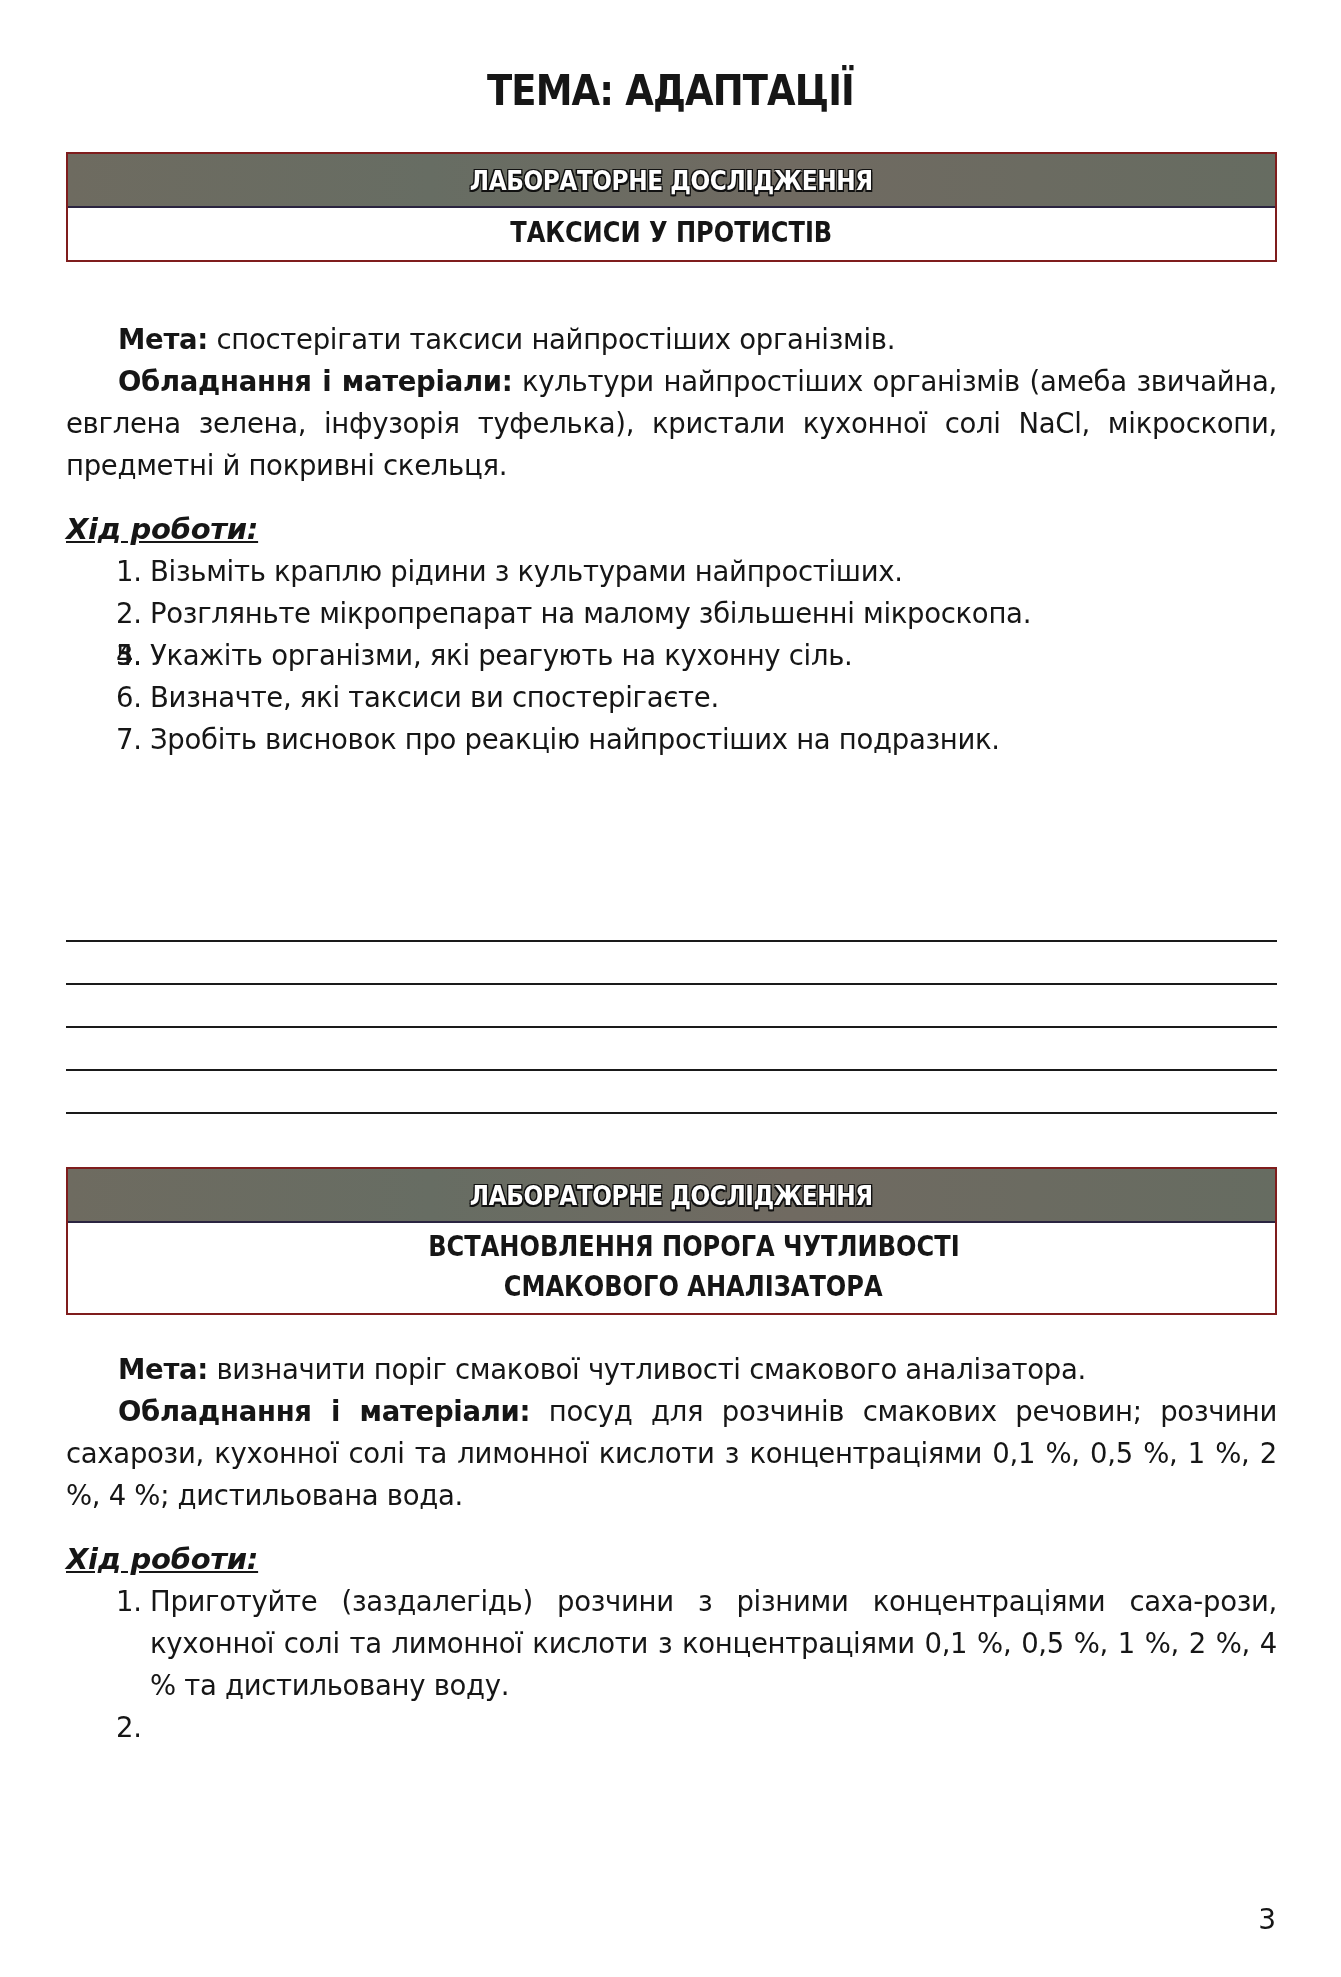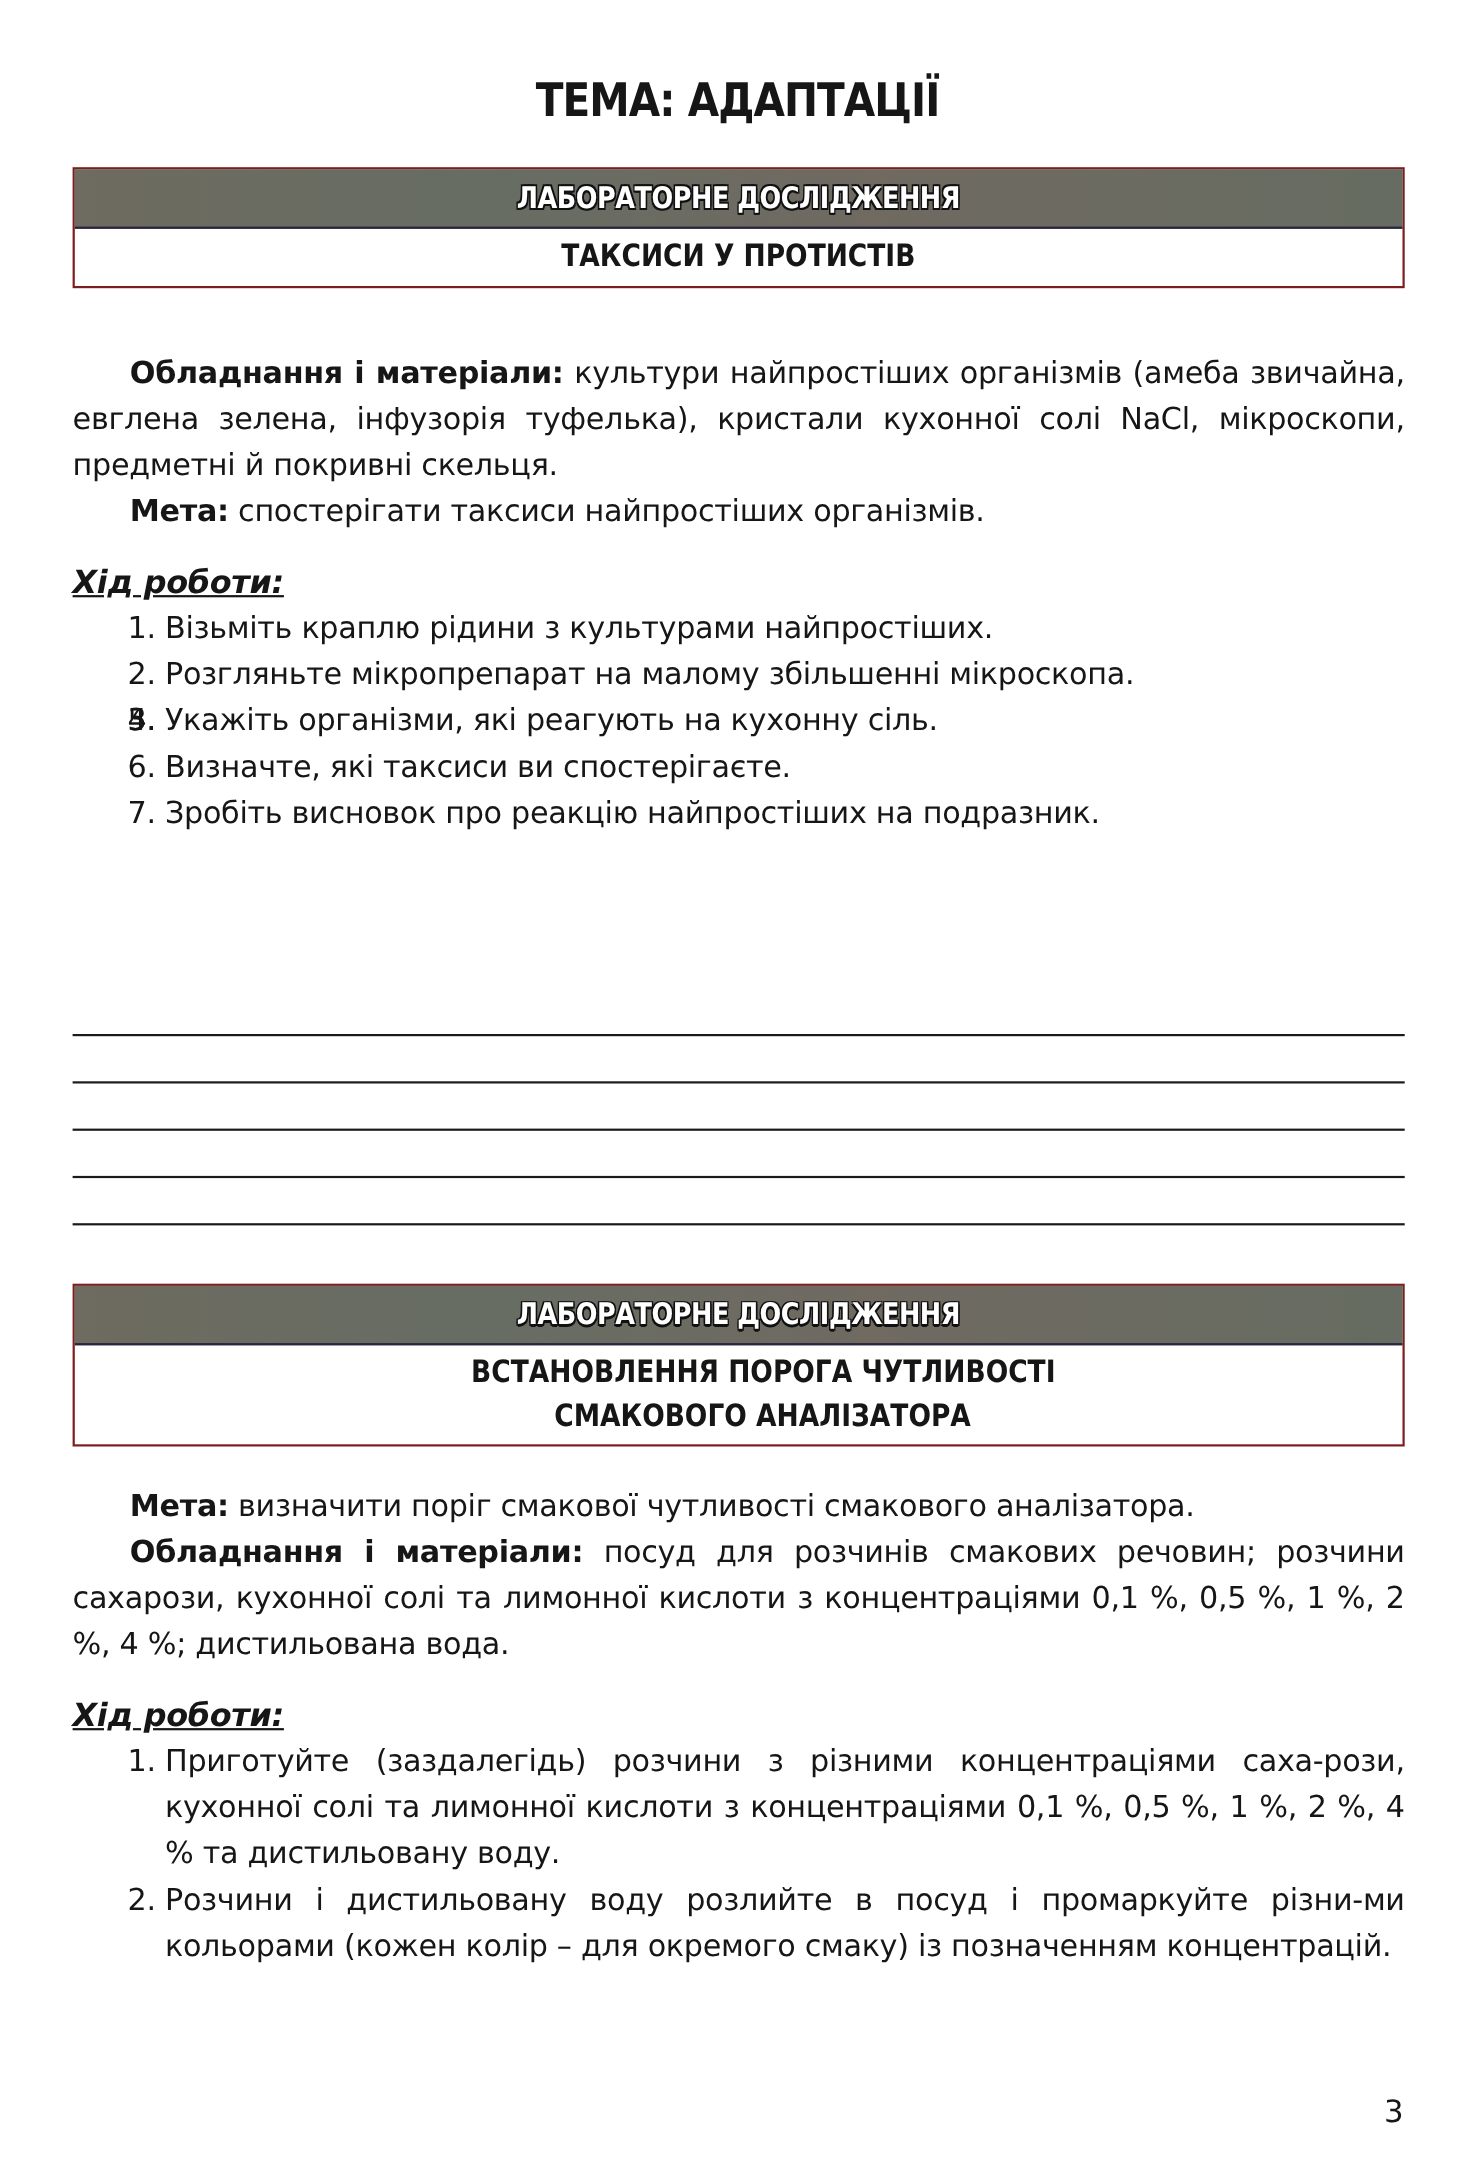--- a/index.html
+++ b/index.html
@@ -73,24 +73,24 @@
   <div class="lab-band">
     <span>ЛАБОРАТОРНЕ ДОСЛІДЖЕННЯ</span>
   </div>
   <div class="lab-title">
     <span>ТАКСИСИ У ПРОТИСТІВ</span>
   </div>
 </div>
 
 <div class="para" style="top:318px;">
   <p class="indent">
-    <b>Обладнання і матеріали:</b><span> культури найпростіших організмів (амеба звичайна, евглена зелена, інфузорія туфелька), кристали кухонної солі NaCl, мікроскопи, предметні й покривні скельця.</span>
+    <b>Мета:</b><span> спостерігати таксиси найпростіших організмів.</span>
   </p>
   <p class="indent">
-    <b>Мета:</b><span> спостерігати таксиси найпростіших організмів.</span>
+    <b>Обладнання і матеріали:</b><span> культури найпростіших організмів (амеба звичайна, евглена зелена, інфузорія туфелька), кристали кухонної солі NaCl, мікроскопи, предметні й покривні скельця.</span>
   </p>
   <p class="hid" style="margin-top:22px;">Хід роботи:</p>
   <ol class="steps">
     <li><span class="num">1.</span><span>Візьміть краплю рідини з культурами найпростіших.</span></li>
     <li><span class="num">2.</span><span>Розгляньте мікропрепарат на малому збільшенні мікроскопа.</span></li>
     <li><span class="num">3.</span></li>
     <li><span class="num">4.</span></li>
     <li><span class="num">5.</span><span>Укажіть організми, які реагують на кухонну сіль.</span></li>
     <li><span class="num">6.</span><span>Визначте, які таксиси ви спостерігаєте.</span></li>
     <li><span class="num">7.</span><span>Зробіть висновок про реакцію найпростіших на подразник.</span></li>
@@ -118,17 +118,17 @@
 <div class="para" style="top:1348px;">
   <p class="indent">
     <b>Мета:</b><span> визначити поріг смакової чутливості смакового аналізатора.</span>
   </p>
   <p class="indent">
     <b>Обладнання і матеріали:</b><span> посуд для розчинів смакових речовин; розчини сахарози, кухонної солі та лимонної кислоти з концентраціями 0,1 %, 0,5 %, 1 %, 2 %, 4 %; дистильована вода.</span>
   </p>
   <p class="hid" style="margin-top:22px;">Хід роботи:</p>
   <ol class="steps">
     <li><span class="num">1.</span><span>Приготуйте (заздалегідь) розчини з різними концентраціями саха-рози, кухонної солі та лимонної кислоти з концентраціями 0,1 %, 0,5 %, 1 %, 2 %, 4 % та дистильовану воду.</span></li>
-    <li><span class="num">2.</span><span>Розчини і дистильовану воду розлийте в посуд і промаркуйте різни-ми кольорами (кожен колір – для окремого смаку) із позначенням концентрацій.</span></li>
+    <li><span class="num">2.</span></li>
   </ol>
 </div>
 
 <div class="page-number">3</div>
 
 </body></html>

